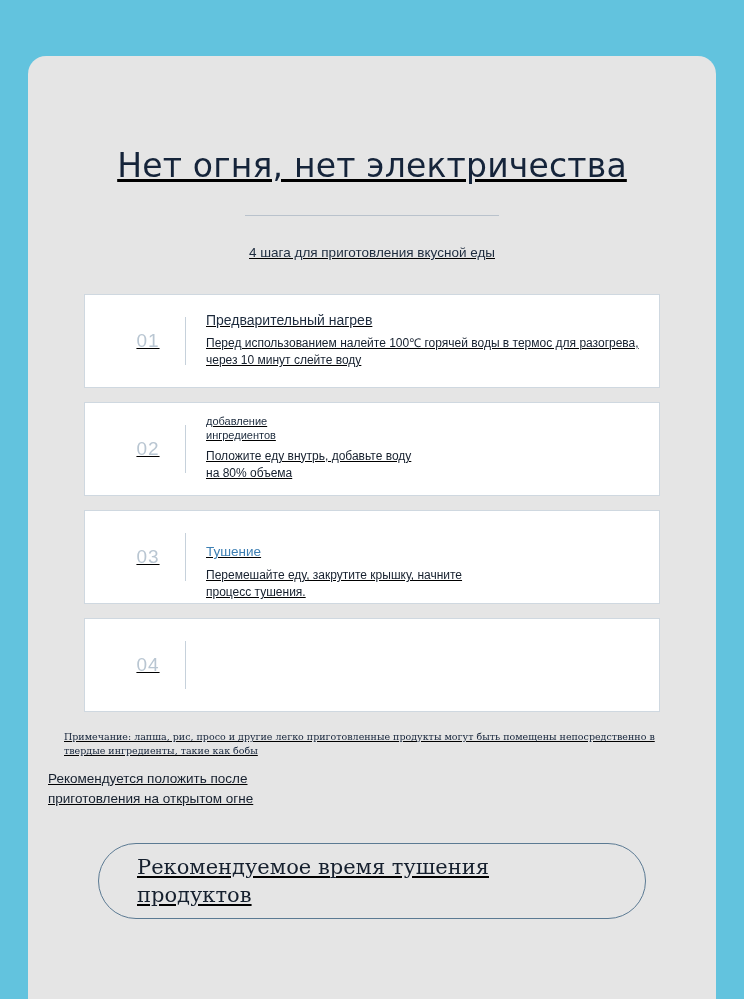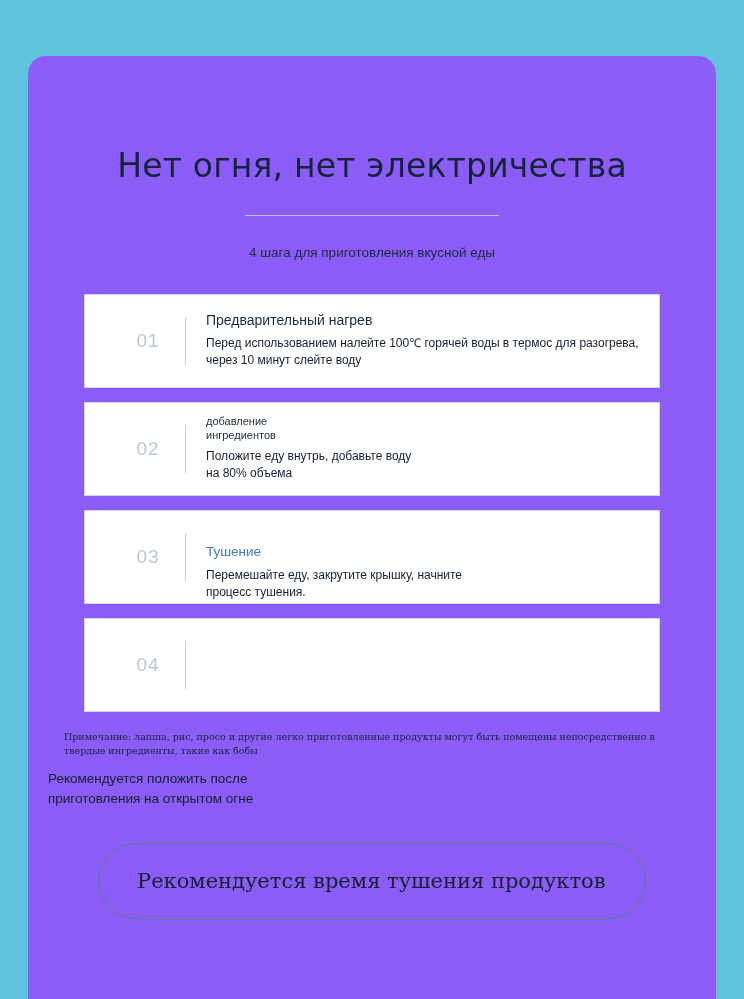--- a/index.html
+++ b/index.html
@@ -12,24 +12,25 @@
     background: #62c3de;
     font-family: "Liberation Sans", sans-serif;
     overflow: hidden;
   }
   #page {
     position: absolute;
     left: 28px;
     top: 56px;
     width: 688px;
     height: 943px;
-    background: #8b5cf6;
+    background: #e5e5e5;
     border-radius: 18px 18px 0 0;
     box-sizing: border-box;
     overflow: hidden;
+    text-decoration: underline;
   }
   .title {
     margin: 0;
     padding-top: 90px;
     text-align: center;
     font-family: "DejaVu Sans", sans-serif;
     font-size: 33px;
     font-weight: 400;
     color: #15243a;
     letter-spacing: 0.2px;
@@ -181,16 +182,16 @@
     </div>
 
   </div>
 
   <div class="note">Примечание: лапша, рис, просо и другие легко приготовленные продукты могут быть помещены непосредственно в твердые ингредиенты, такие как бобы</div>
 
   <div class="recommend" style="white-space: pre-line; margin-left: 20px;">Рекомендуется положить после
 приготовления на открытом огне</div>
 
   <div class="cta">
-    <div class="cta-text">Рекомендуется время тушения продуктов</div>
+    <div class="cta-text">Рекомендуемое время тушения продуктов</div>
   </div>
 
 </div>
 
 </body></html>

